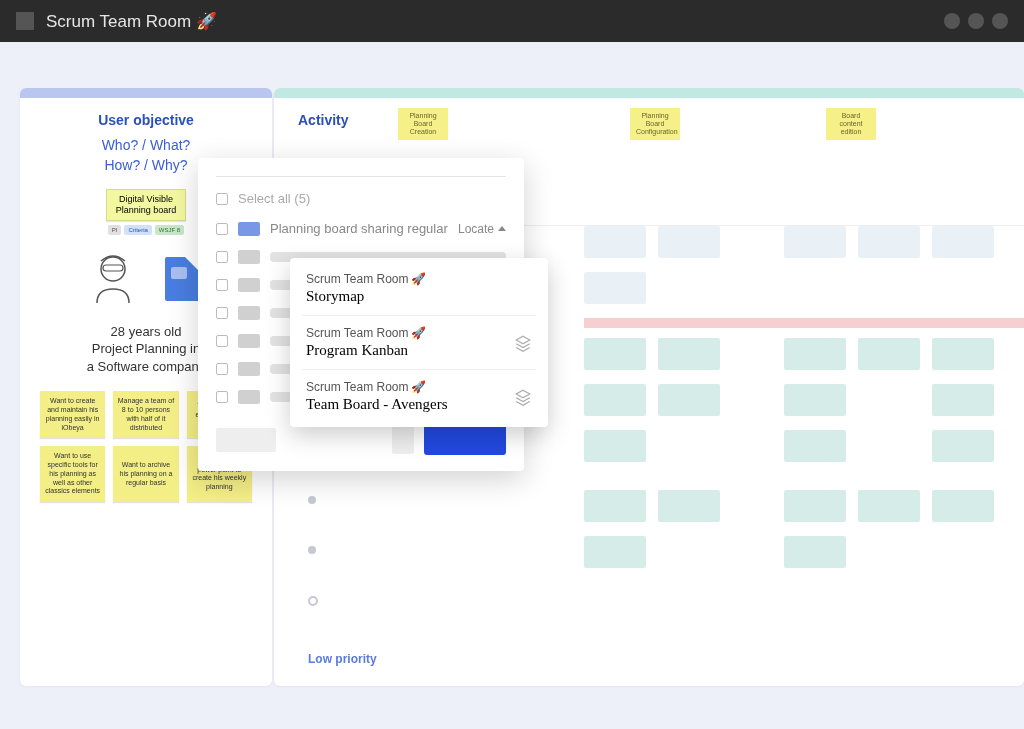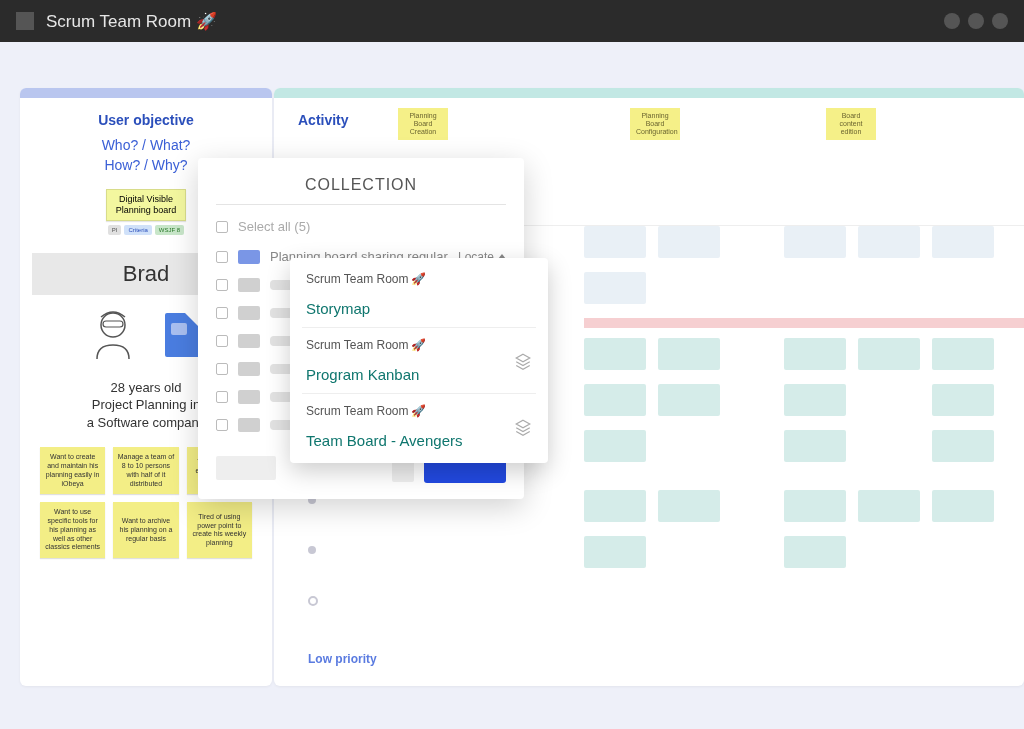--- a/index.html
+++ b/index.html
@@ -80,21 +80,21 @@
 .btn-ghost-ph { width: 60px; height: 24px; background: #eee; border-radius: 2px; margin-right:auto;}
 .btn-gray-ph { width: 22px; height: 28px; background: #eee; border-radius: 2px; }
 .btn-primary { background: #2249e0; width: 82px; height: 30px; border-radius: 3px; }
 
 
 .locate-dd { position: absolute; top: 258px; left: 290px; width: 258px; background: #fff; border-radius: 4px; box-shadow: 0 8px 24px rgba(0,0,0,0.2); z-index: 60; padding: 4px 0; }
 .locate-dd hr { height:1px; background:#eee; border:none; margin:0 12px; }
 .dd-item { padding: 10px 16px; display: flex; align-items: center; justify-content: space-between; cursor: pointer; }
 .dd-text-wrap { display: flex; flex-direction: column; }
 .dd-room { font-size: 12px; color: #555; }
-.dd-board { font-size: 15px; color: #0f766e; margin-top: 14px; }
+.dd-board { font-size: 15px; color: #000000; margin-top: 2px; font-family: Liberation Serif, serif; }
 .layers-icon { width: 18px; height: 18px; color: #aaa; }
 </style>
 </head>
 <body>
 
 <div class="topbar">
   <div class="topbar-left">
     <div class="topbar-square"></div>
     <div class="topbar-title">Scrum Team Room 🚀</div>
   </div>
@@ -113,21 +113,20 @@
       <div class="user-obj-title">User objective</div>
       <div class="user-obj-sub">
         <span>Who? / What?</span><br><span>How? / Why?</span>
       </div>
       <div class="sticky-small">Digital Visible Planning board</div>
       <div class="tag-row">
         <span class="tag gry">PI</span>
         <span class="tag blue">Criteria</span>
         <span class="tag green">WSJF 8</span>
       </div>
-      <div class="persona-name-bar">Brad</div>
       <div class="persona-row">
         <svg class="avatar" viewBox="0 0 44 52">
           <circle cx="22" cy="16" r="12" fill="none" stroke="#555" stroke-width="1.5"></circle>
           <rect x="12" y="12" width="20" height="6" rx="3" fill="none" stroke="#555" stroke-width="1.2"></rect>
           <path d="M6 50 Q6 36 22 36 Q38 36 38 50" fill="none" stroke="#555" stroke-width="1.5"></path>
           <path d="M10 8 Q22 -2 34 8" fill="none" stroke="#555" stroke-width="1.5"></path>
         </svg>
         <div class="doc-icon"></div>
       </div>
       <div class="persona-desc">
@@ -224,21 +223,20 @@
           <div style="width:62px"></div>
           <div style="width:40px"></div>
           <div class="ph-box teal"></div>
         </div>
       <div class="low-pri">Low priority</div>
     </div>
   </div>
 </div>
 
 <div class="dialog">
-  <div class="dlg-title">COLLECTION</div>
   <div class="dlg-divider"></div>
   <div class="dlg-row">
     <div class="chk"></div>
     <div class="sel-all">Select all (5)</div>
   </div>
   <div class="row-item">
     <div class="chk"></div>
     <div class="row-thumb blue"></div>
     <div class="row-label-txt">Planning board sharing regular</div>
     <div class="locate">

